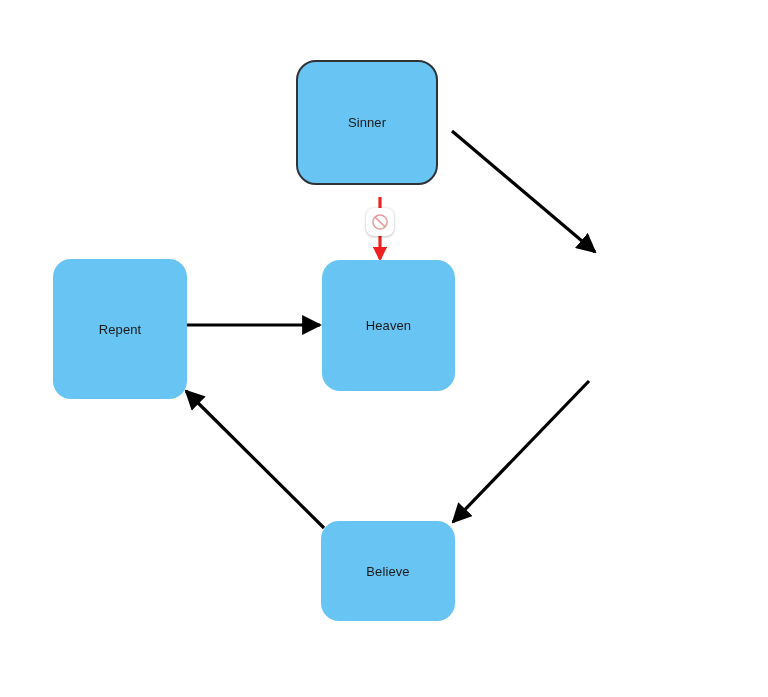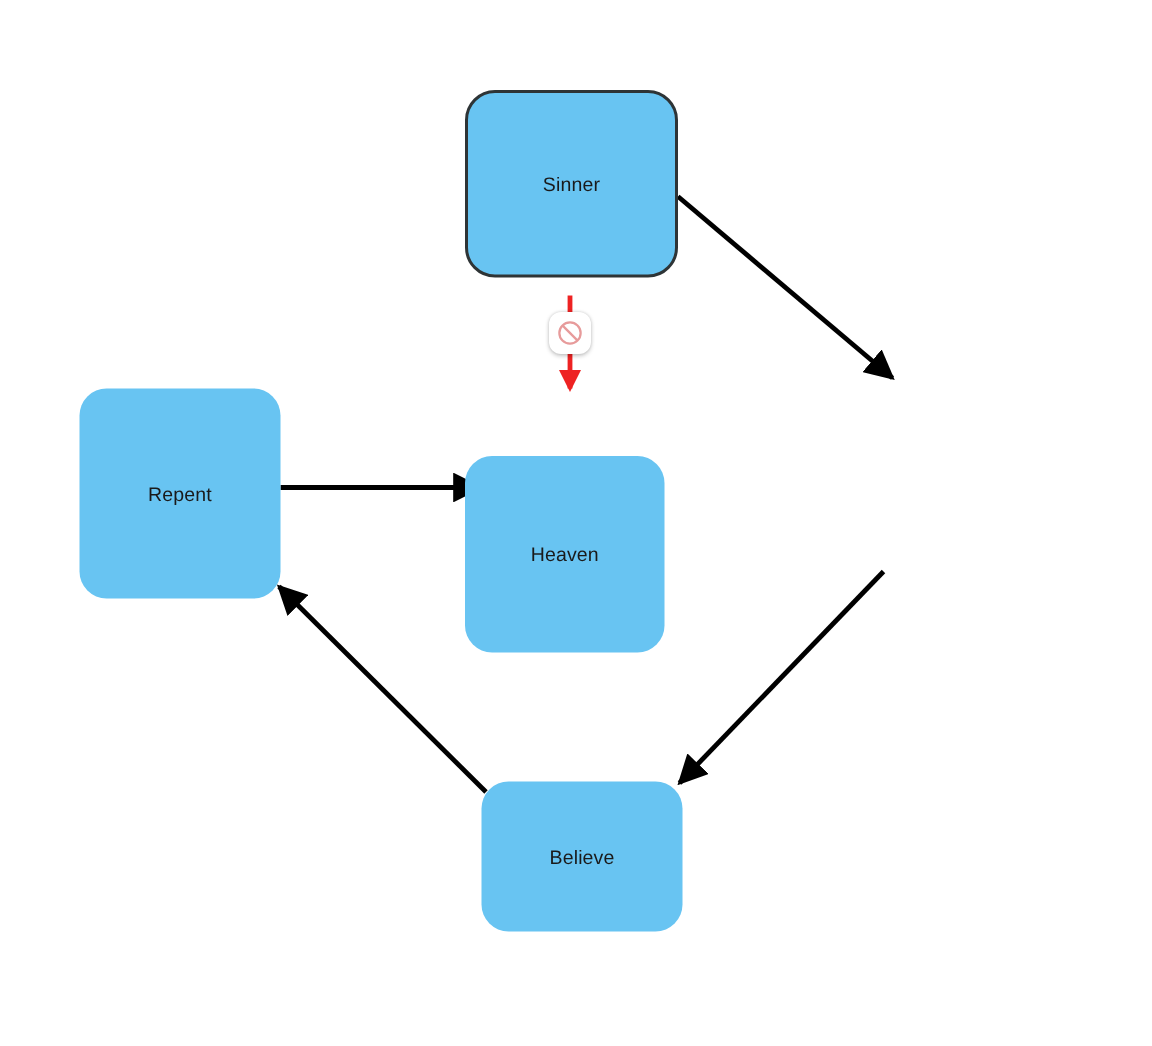--- a/index.html
+++ b/index.html
@@ -41,23 +41,23 @@
   .node-label {
     font-family: "Liberation Sans", sans-serif;
     font-size: 13px;
     line-height: 1;
     color: #1a1a1a;
     letter-spacing: 0.1px;
     white-space: nowrap;
     user-select: none;
   }
   
-  #node-sinner  { left: 310px; top: 60px;  width: 142px; height: 125px; }
+  #node-sinner  { left: 296px; top: 60px;  width: 142px; height: 125px; }
   #node-repent  { left: 53px;  top: 259px; width: 134px; height: 140px; }
-  #node-heaven  { left: 310px; top: 260px; width: 133px; height: 131px; margin-top: 44px; }
+  #node-heaven  { left: 322px; top: 260px; width: 133px; height: 131px; }
   #node-redeem  { left: 586px; top: 251px; width: 133px; height: 133px; }
   #node-believe { left: 321px; top: 521px; width: 134px; height: 100px; }
 
   
   #blocked-badge {
     position: absolute;
     left: 366px;
     top: 208px;
     width: 28px;
     height: 28px;

